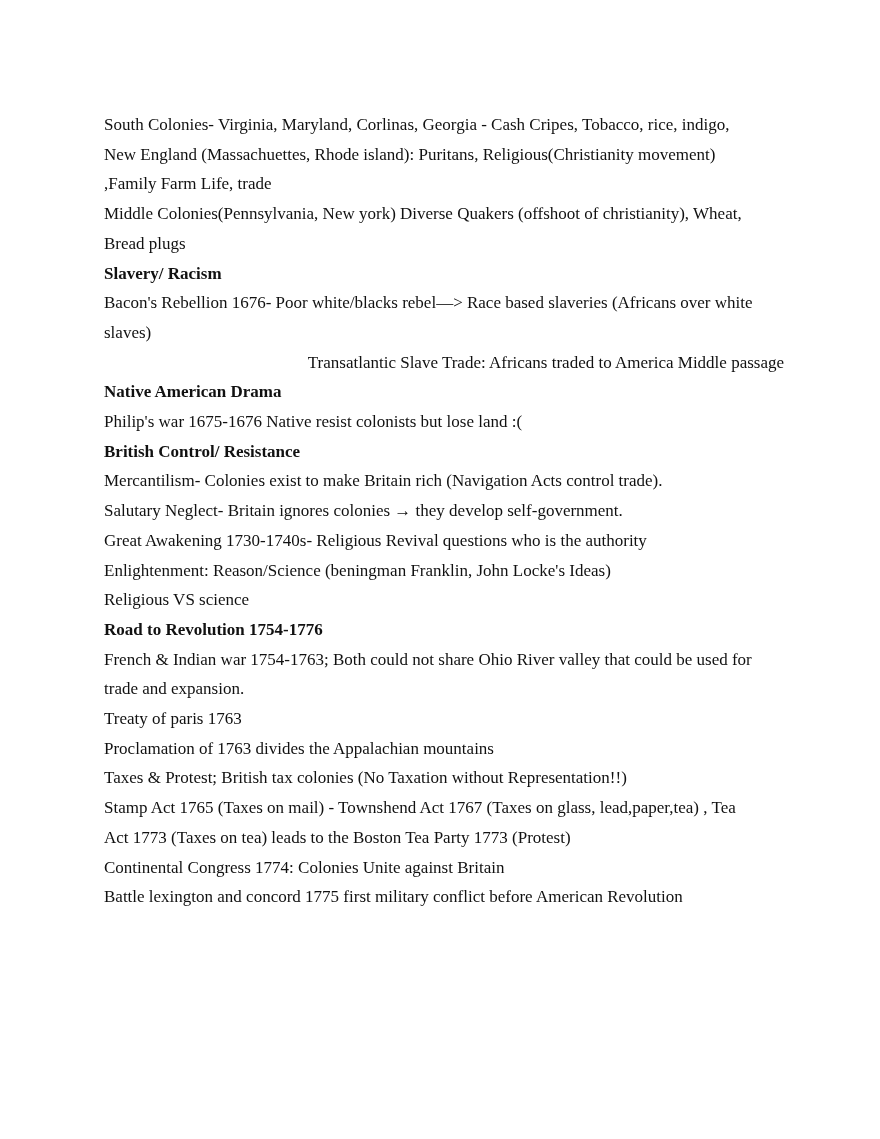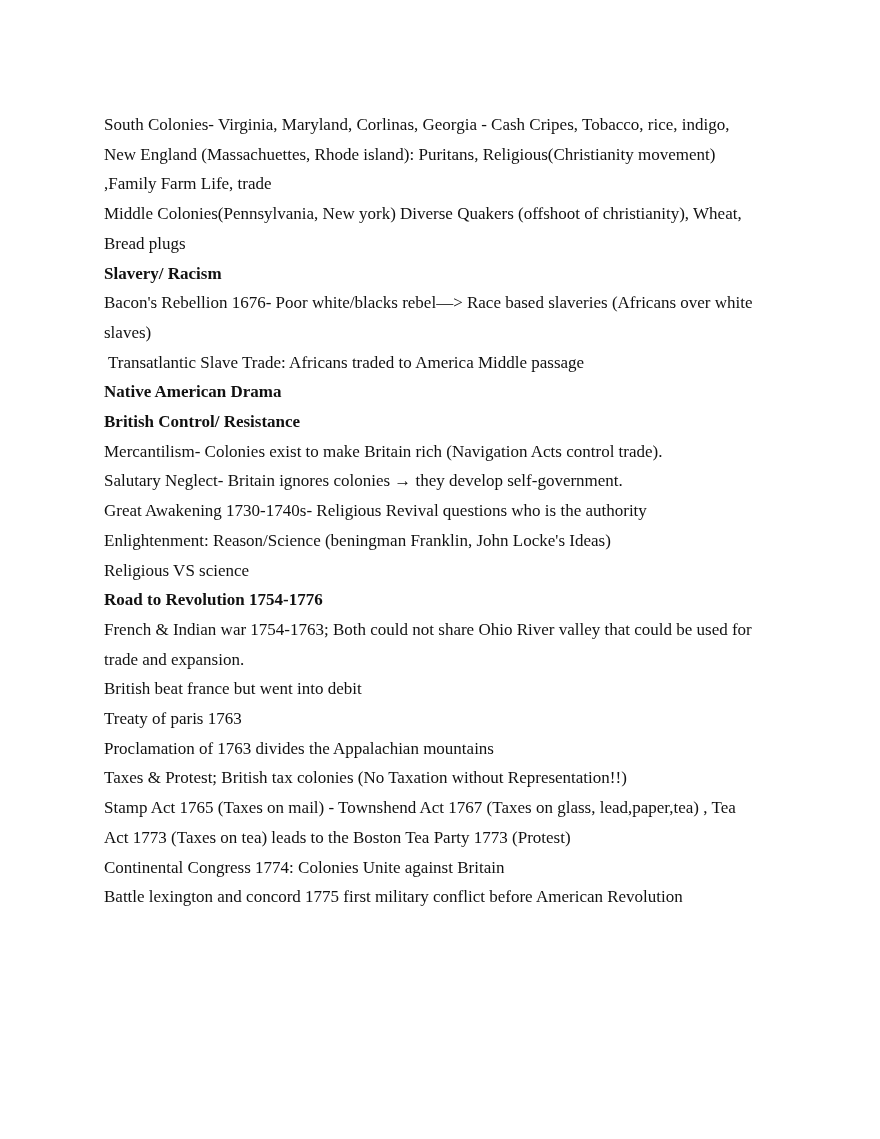--- a/index.html
+++ b/index.html
@@ -56,32 +56,32 @@
 <div class="page">
   <div class="content">
     <p class="line">South Colonies- Virginia, Maryland, Corlinas, Georgia - Cash Cripes, Tobacco, rice, indigo,</p>
     <p class="line">New England (Massachuettes, Rhode island): Puritans, Religious(Christianity movement)</p>
     <p class="line">,Family Farm Life, trade</p>
     <p class="line">Middle Colonies(Pennsylvania, New york) Diverse Quakers (offshoot of christianity), Wheat,</p>
     <p class="line">Bread plugs</p>
     <p class="line bold">Slavery/ Racism</p>
     <p class="line">Bacon's Rebellion 1676- Poor white/blacks rebel—&gt; Race based slaveries (Africans over white</p>
     <p class="line">slaves)</p>
-    <p class="line" style="white-space:pre;"> Transatlantic Slave Trade: Africans traded to America Middle passage</p>
+    <p class="line" style="white-space:pre;text-align:right;"> Transatlantic Slave Trade: Africans traded to America Middle passage</p>
     <p class="line bold">Native American Drama</p>
+    <p class="line">Philip's war 1675-1676 Native resist colonists but lose land :(</p>
     <p class="line bold">British Control/ Resistance</p>
     <p class="line">Mercantilism- Colonies exist to make Britain rich (Navigation Acts control trade).</p>
     <p class="line">Salutary Neglect- Britain ignores colonies → they develop self-government.</p>
     <p class="line">Great Awakening 1730-1740s- Religious Revival questions who is the authority</p>
     <p class="line">Enlightenment: Reason/Science (beningman Franklin, John Locke's Ideas)</p>
     <p class="line">Religious VS science</p>
     <p class="line bold">Road to Revolution 1754-1776</p>
     <p class="line">French &amp; Indian war 1754-1763; Both could not share Ohio River valley that could be used for</p>
     <p class="line">trade and expansion.</p>
-    <p class="line">British beat france but went into debit</p>
     <p class="line">Treaty of paris 1763</p>
     <p class="line">Proclamation of 1763 divides the Appalachian mountains</p>
     <p class="line">Taxes &amp; Protest; British tax colonies (No Taxation without Representation!!)</p>
     <p class="line">Stamp Act 1765 (Taxes on mail) - Townshend Act 1767 (Taxes on glass, lead,paper,tea) , Tea</p>
     <p class="line">Act 1773 (Taxes on tea) leads to the Boston Tea Party 1773 (Protest)</p>
     <p class="line">Continental Congress 1774: Colonies Unite against Britain</p>
     <p class="line">Battle lexington and concord 1775 first military conflict before American Revolution</p>
   </div>
 </div>
 

